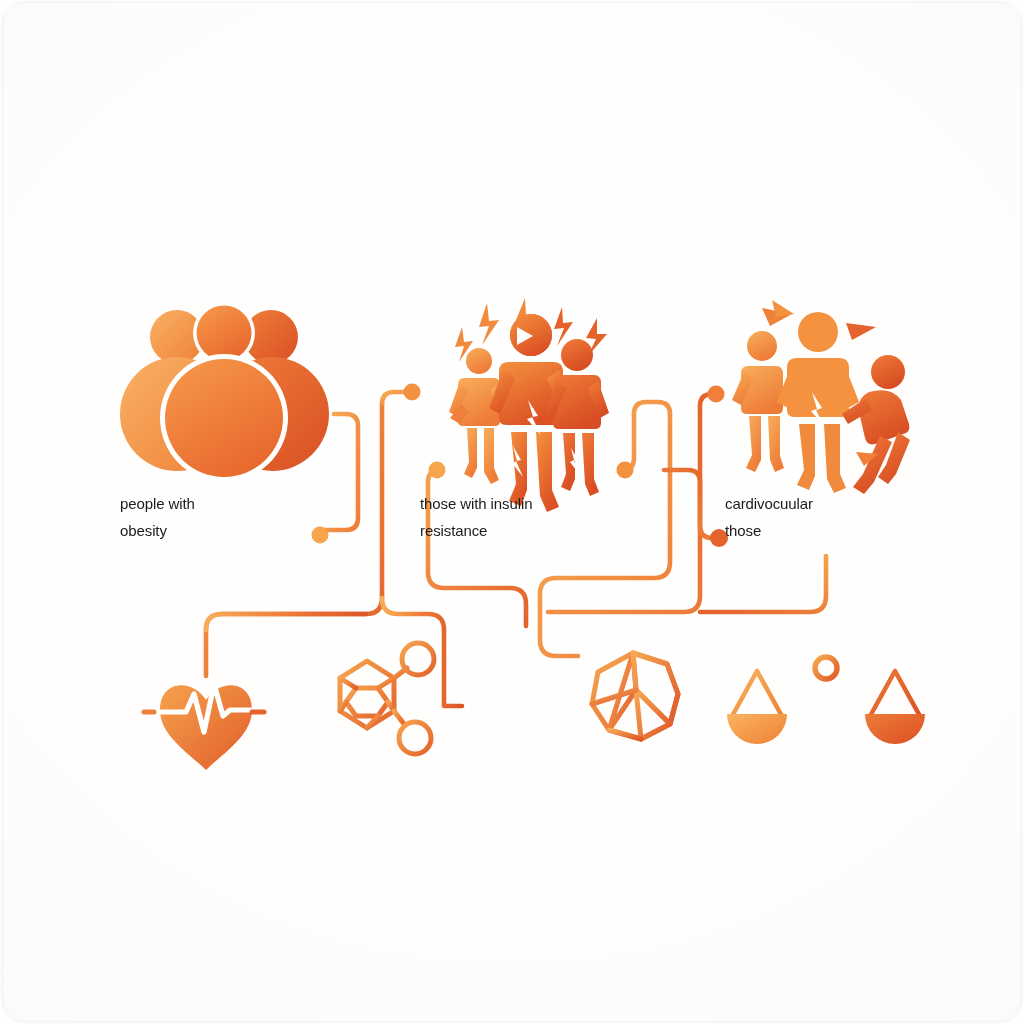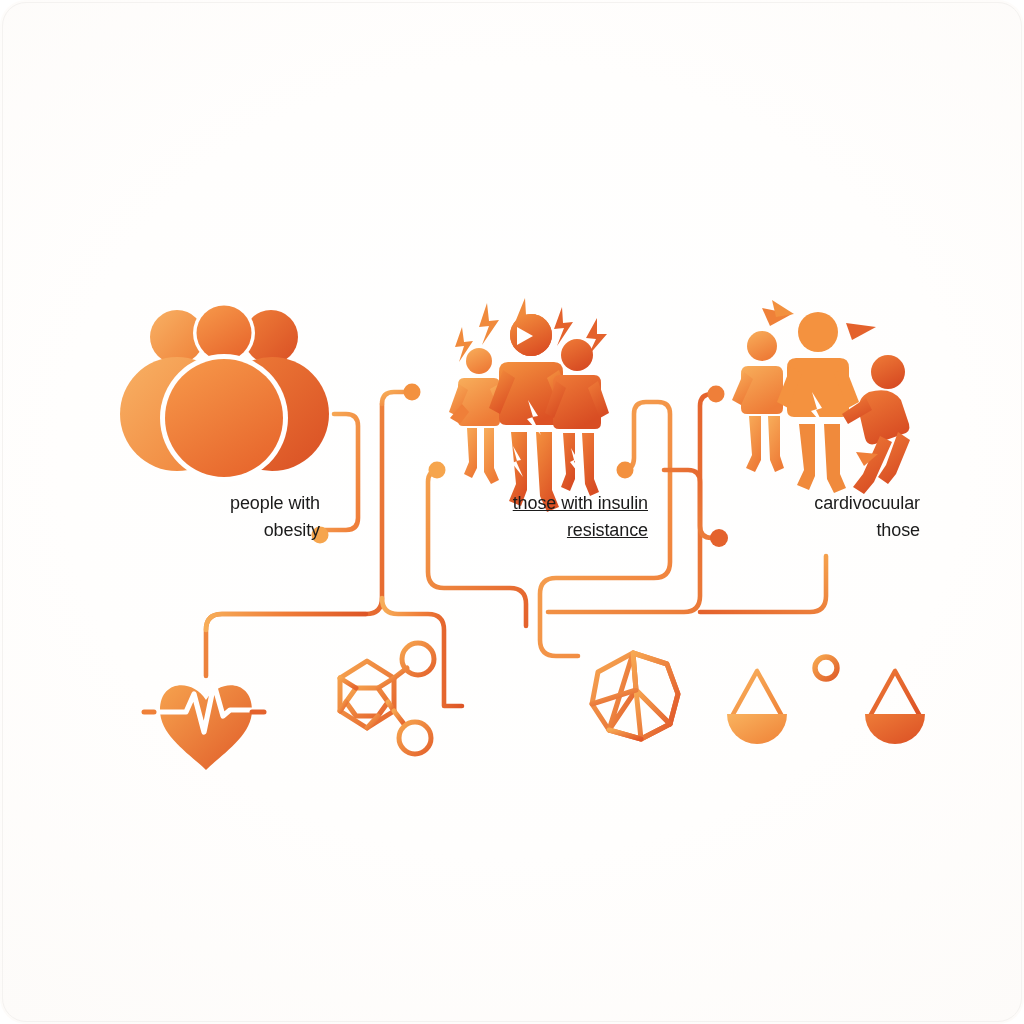--- a/index.html
+++ b/index.html
@@ -20,30 +20,30 @@
   
   #frame{
     position:absolute;left:2px;top:2px;right:2px;bottom:2px;
     border-radius:24px;
     border:1px solid #f4f2f0;
     pointer-events:none;
   }
   svg.layer{position:absolute;left:0;top:0;width:1024px;height:1024px;}
   .node-label{
     position:absolute;
-    text-align:right;
+    text-align:left;
     color:#1b1b1b;
-    font-size:18px;
+    font-size:15px;
     line-height:27px;
     letter-spacing:-0.1px;
     white-space:pre-line;
     font-family:"Liberation Sans","DejaVu Sans",sans-serif;
   }
   #label-obesity{left:120px;top:490px;width:200px;}
-  #label-insulin{left:408px;top:490px;width:240px;text-decoration:underline;}
+  #label-insulin{left:420px;top:490px;width:240px;}
   #label-cardio{left:725px;top:490px;width:195px;}
 </style>
 </head>
 <body>
 
 <div id="canvas">
 
   <svg class="layer" viewBox="0 0 1024 1024" xmlns="http://www.w3.org/2000/svg">
     <defs>
       <linearGradient id="gLine1" x1="0" y1="0" x2="1" y2="1">

